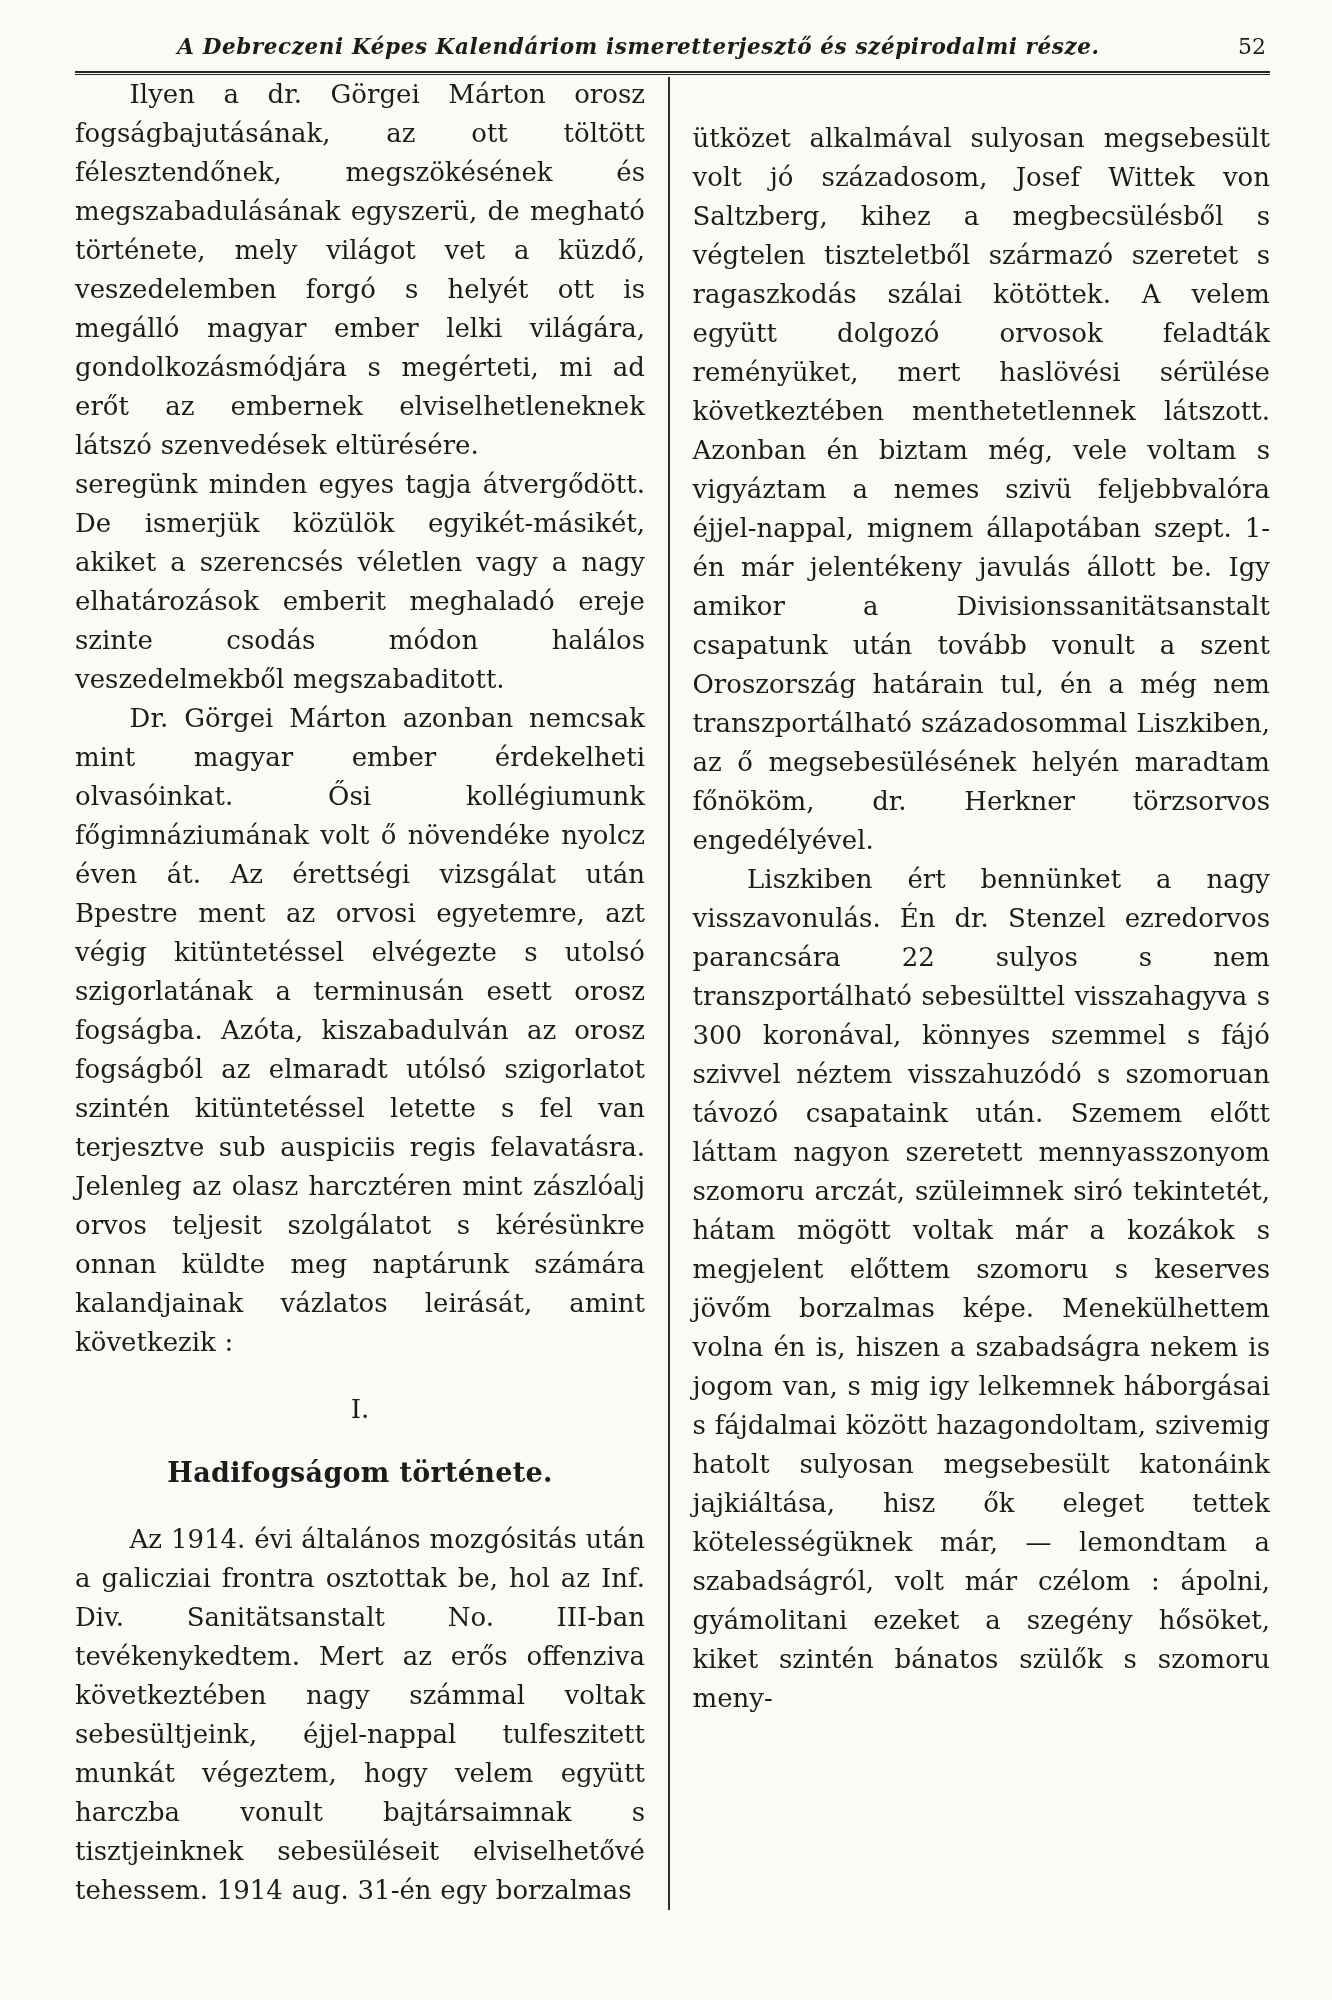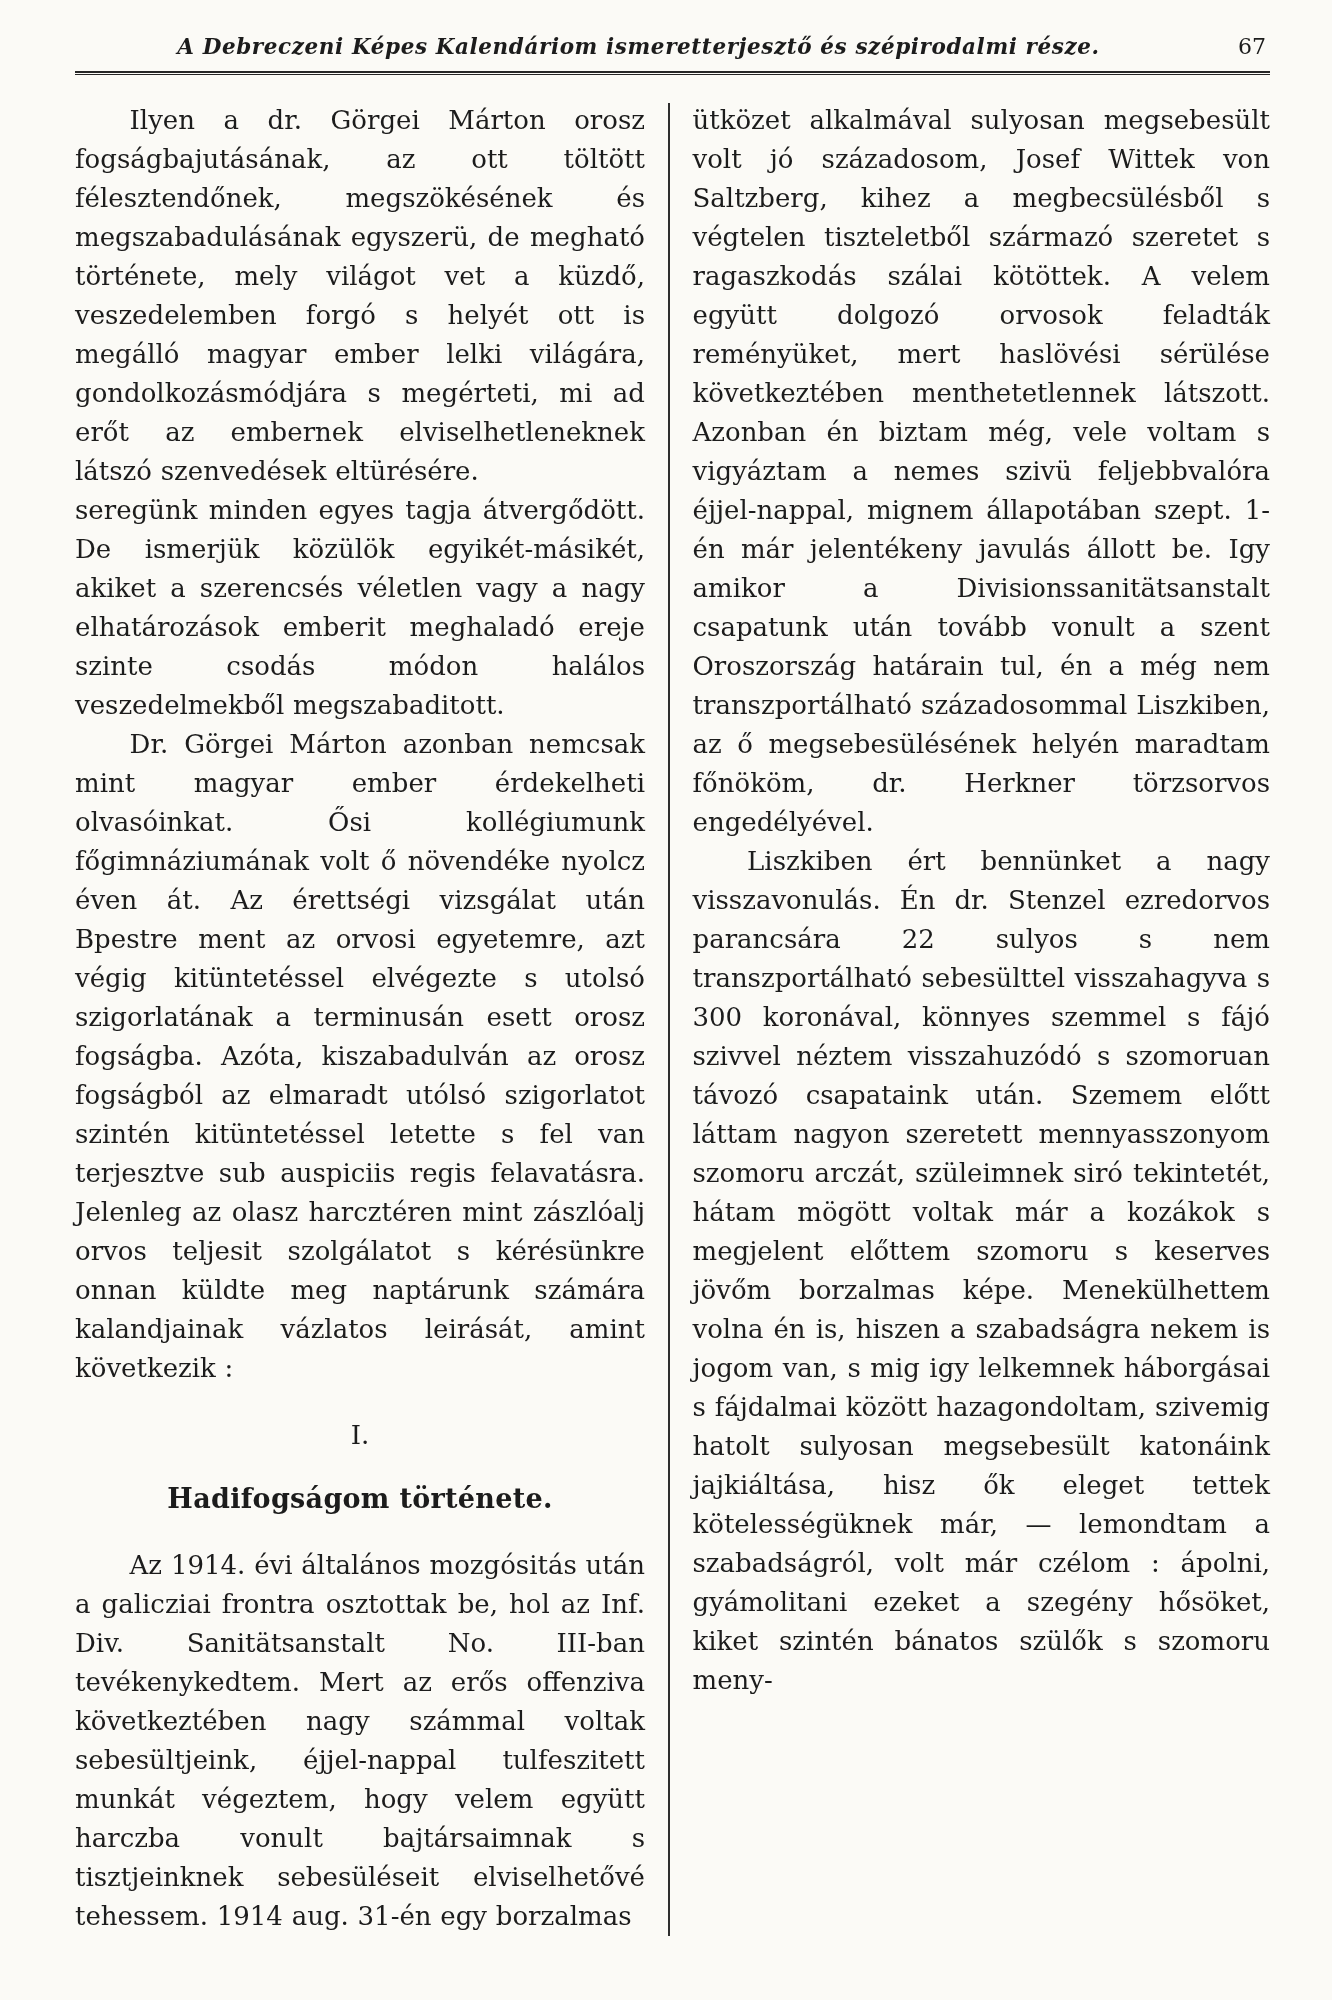--- a/index.html
+++ b/index.html
@@ -10,21 +10,21 @@
     font-family: "DejaVu Serif", "Liberation Serif", serif;
     color: #1c1c1c;
   }
   .page {
     width: 1332px;
     height: 2000px;
     overflow: hidden;
     padding: 34px 62px 28px 75px;
     background: #fbfaf6;
   }
-  .page-header { margin-bottom: 26px; }
+  .page-header { }
   .header-row {
     display: flex;
     align-items: baseline;
     padding: 0 4px 12px 0;
   }
   .header-title {
     flex: 1;
     text-align: center;
     font-style: italic;
     font-weight: bold;
@@ -37,21 +37,21 @@
     font-weight: normal;
     font-style: normal;
   }
   .header-rule {
     height: 4px;
     border-top: 2.5px solid #262626;
     border-bottom: 1.5px solid #262626;
   }
   .columns { display: flex; }
   .column.left { flex: 0 0 570px; width: 570px; }
-  .column.right { flex: 1; }
+  .column.right { flex: 1; margin-top: 44px; }
   .column-divider {
     width: 1.5px;
     background: #2e2e2e;
     margin: 2px 23px 0 23px;
     align-self: stretch;
   }
   .para {
     margin: 0;
     text-align: justify;
     font-size: 26px;
@@ -76,21 +76,21 @@
   }
 </style>
 </head>
 <body>
 
 <div class="page">
 
   <header class="page-header">
     <div class="header-row">
       <span class="header-title">A Debreczeni Képes Kalendáriom ismeretterjesztő és szépirodalmi része.</span>
-      <span class="page-number">67</span>
+      <span class="page-number">52</span>
     </div>
     <div class="header-rule"></div>
   </header>
 
   <div class="columns">
 
     <div class="column left">
       <p class="para">Ilyen a dr. Görgei Márton orosz fogságbajutásának, az ott töltött félesztendőnek, megszökésének és megszabadulásának egyszerü, de megható története, mely világot vet a küzdő, veszedelemben forgó s helyét ott is megálló magyar ember lelki világára, gondolkozásmódjára s megérteti, mi ad erőt az embernek elviselhetleneknek látszó szenvedések eltürésére.</p>
       <p class="para no-indent">seregünk minden egyes tagja átvergődött. De ismerjük közülök egyikét-másikét, akiket a szerencsés véletlen vagy a nagy elhatározások emberit meghaladó ereje szinte csodás módon halálos veszedelmekből megszabaditott.</p>
       <p class="para">Dr. Görgei Márton azonban nemcsak mint magyar ember érdekelheti olvasóinkat. Ősi kollégiumunk főgimnáziumának volt ő növendéke nyolcz éven át. Az érettségi vizsgálat után Bpestre ment az orvosi egyetemre, azt végig kitüntetéssel elvégezte s utolsó szigorlatának a terminusán esett orosz fogságba. Azóta, kiszabadulván az orosz fogságból az elmaradt utólsó szigorlatot szintén kitüntetéssel letette s fel van terjesztve sub auspiciis regis felavatásra. Jelenleg az olasz harcztéren mint zászlóalj orvos teljesit szolgálatot s kérésünkre onnan küldte meg naptárunk számára kalandjainak vázlatos leirását, amint következik :</p>

